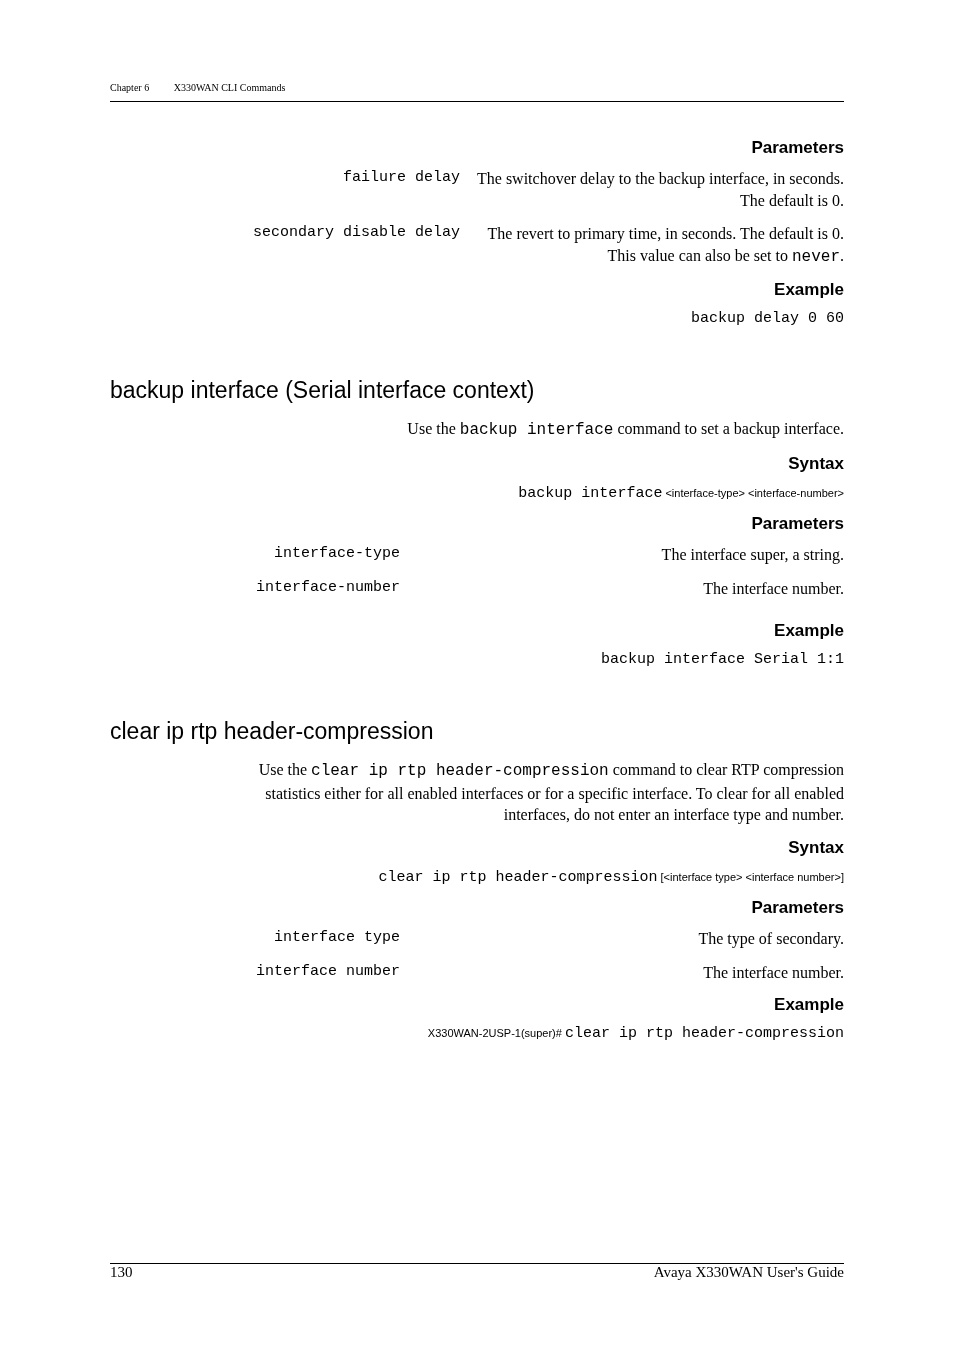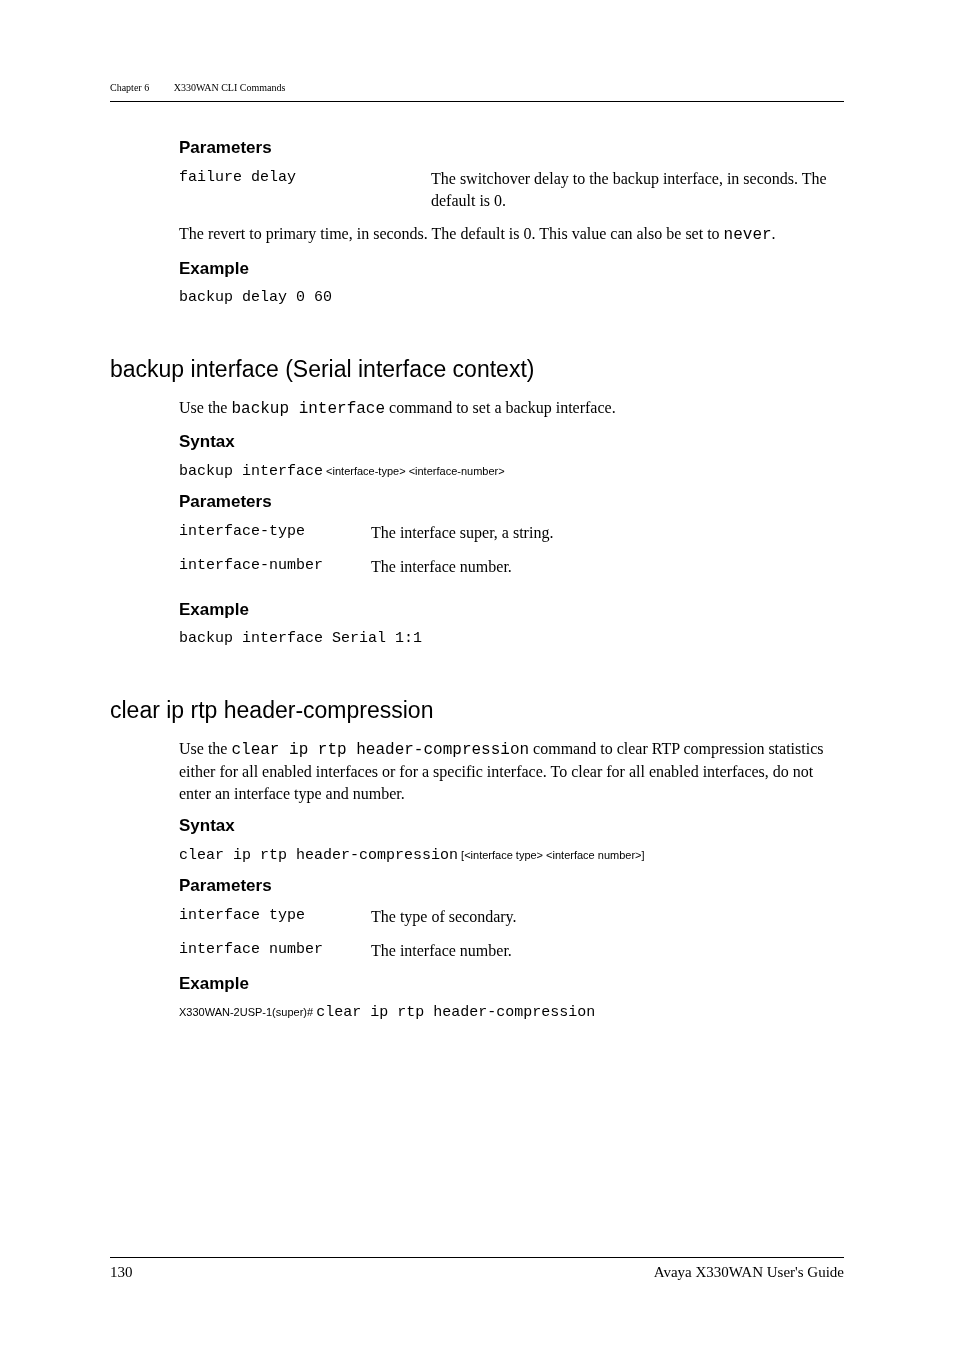--- a/index.html
+++ b/index.html
@@ -22,21 +22,22 @@
     margin-bottom: 36px;
     font-family: "Palatino Linotype", "Book Antiqua", Palatino, serif;
     font-size: 10px;
   }
   .chapter-label {
   }
   .chapter-title {
     margin-left: 22px;
   }
   .content {
-    margin-left: 69px;
+    margin-left: 110px;
+    text-align: right;
   }
   .sans-heading {
     font-family: Arial, Helvetica, sans-serif;
     font-weight: bold;
     font-size: 17px;
     margin-top: 12px;
     margin-bottom: 10px;
   }
   .sans-h2 {
     font-family: Arial, Helvetica, sans-serif;
@@ -93,21 +94,21 @@
     font-family: "Courier New", Courier, monospace;
     font-size: 15px;
     margin-bottom: 8px;
   }
   .footer {
     position: absolute;
     bottom: 70px;
     left: 110px;
     right: 110px;
     border-top: 1px solid #000;
-    padding-top: 6px;
+    padding-top: 0;
     display: flex;
     justify-content: space-between;
     font-size: 15px;
   }
   .page-num {
     font-family: "Palatino Linotype", "Book Antiqua", Palatino, serif;
   }
   .footer-title {
     font-family: "Palatino Linotype", "Book Antiqua", Palatino, serif;
   }
@@ -124,20 +125,21 @@
 
   <div class="content">
     <div class="sans-heading">Parameters</div>
 
     <div class="param-row">
       <div class="param-name w1">failure delay</div>
       <div class="param-desc">The switchover delay to the backup interface, in seconds. The default is 0.</div>
     </div>
 
     <div class="param-row">
+      <div class="param-name w1">secondary disable delay</div>
       <div class="param-desc">
         <span>The revert to primary time, in seconds. The default is 0. This value can also be set to </span><span class="mono-inline">never</span><span>.</span>
       </div>
     </div>
 
     <div class="sans-heading">Example</div>
     <div class="ex-line mono-bold">backup delay 0 60</div>
   </div>
 
   <div class="sans-h2">backup interface (Serial interface context)</div>

